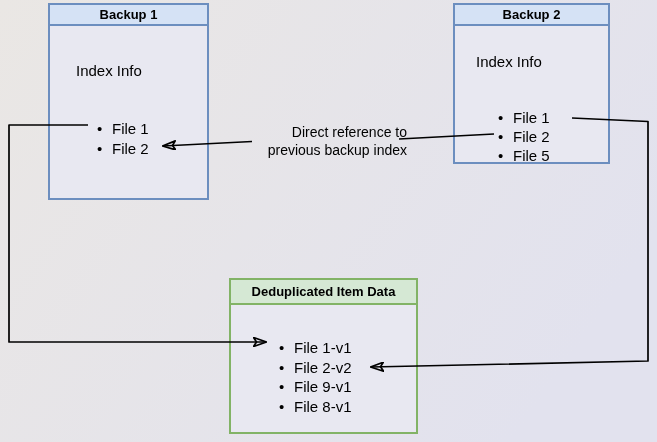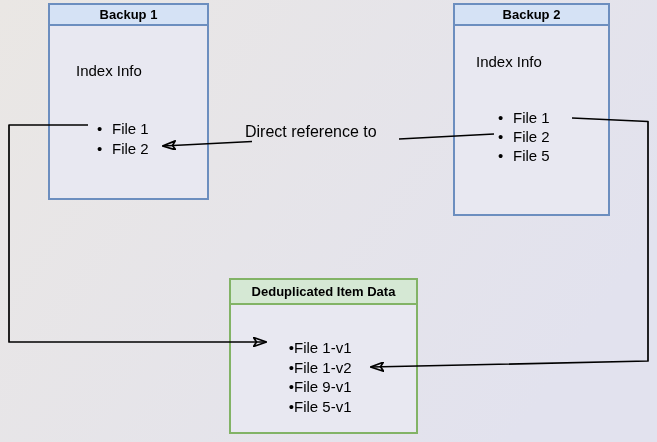--- a/index.html
+++ b/index.html
@@ -27,21 +27,21 @@
   .green .box-header{height:25px; background:var(--green-fill); border-bottom:2px solid var(--green-border);}
   .subtitle{position:absolute; font-size:15px; white-space:nowrap;}
   .file-list{position:absolute;}
   .li{display:flex; align-items:center; font-size:15px; white-space:nowrap;}
   .li::before{content:"\2022"; display:inline-block; width:15px; font-size:15px;}
   .b1 .li{height:20px;}
   .b2 .li{height:19px;}
   .dd .li{height:19.5px;}
   .annotation{
     position:absolute; left:245px; top:123px; width:162px; z-index:3;
-    font-size:16px; line-height:18px; text-align:left; white-space:nowrap;
+    font-size:14px; line-height:18px; text-align:right; white-space:nowrap;
   }
 </style>
 </head>
 <body>
 
 <div class="stage">
 
   <svg class="connectors" viewBox="0 0 657 442">
     <defs>
       <marker id="arrow" markerUnits="userSpaceOnUse" markerWidth="14" markerHeight="10" viewBox="0 0 14 10" refX="13" refY="5" orient="auto">
@@ -62,21 +62,21 @@
     <div class="file-list" style="left:47px; top:113px;">
       <div class="li">
         <span>File 1</span>
       </div>
       <div class="li">
         <span>File 2</span>
       </div>
     </div>
   </div>
 
-  <div class="box blue b2" style="left:453px; top:3px; width:157px; height:213px;">
+  <div class="box blue b2" style="left:453px; top:3px; width:157px; height:161px;">
     <div class="box-header">
       <span>Backup 2</span>
     </div>
     <div class="subtitle" style="left:21px; top:48px;">Index Info</div>
     <div class="file-list" style="left:43px; top:103px;">
       <div class="li">
         <span>File 1</span>
       </div>
       <div class="li">
         <span>File 2</span>
@@ -84,33 +84,34 @@
       <div class="li">
         <span>File 5</span>
       </div>
     </div>
   </div>
 
   <div class="box green dd" style="left:229px; top:278px; width:189px; height:156px;">
     <div class="box-header">
       <span>Deduplicated Item Data</span>
     </div>
-    <div class="file-list" style="left:48px; top:58px;text-align:right;">
+    <div class="file-list" style="left:48px; top:58px;">
       <div class="li">
         <span>File 1-v1</span>
       </div>
       <div class="li">
-        <span>File 1-v2</span>
+        <span>File 2-v2</span>
       </div>
       <div class="li">
         <span>File 9-v1</span>
       </div>
       <div class="li">
-        <span>File 5-v1</span>
+        <span>File 8-v1</span>
       </div>
     </div>
   </div>
 
   <div class="annotation">
     <div>Direct reference to</div>
+    <div>previous backup index</div>
   </div>
 
 </div>
 
 </body></html>

